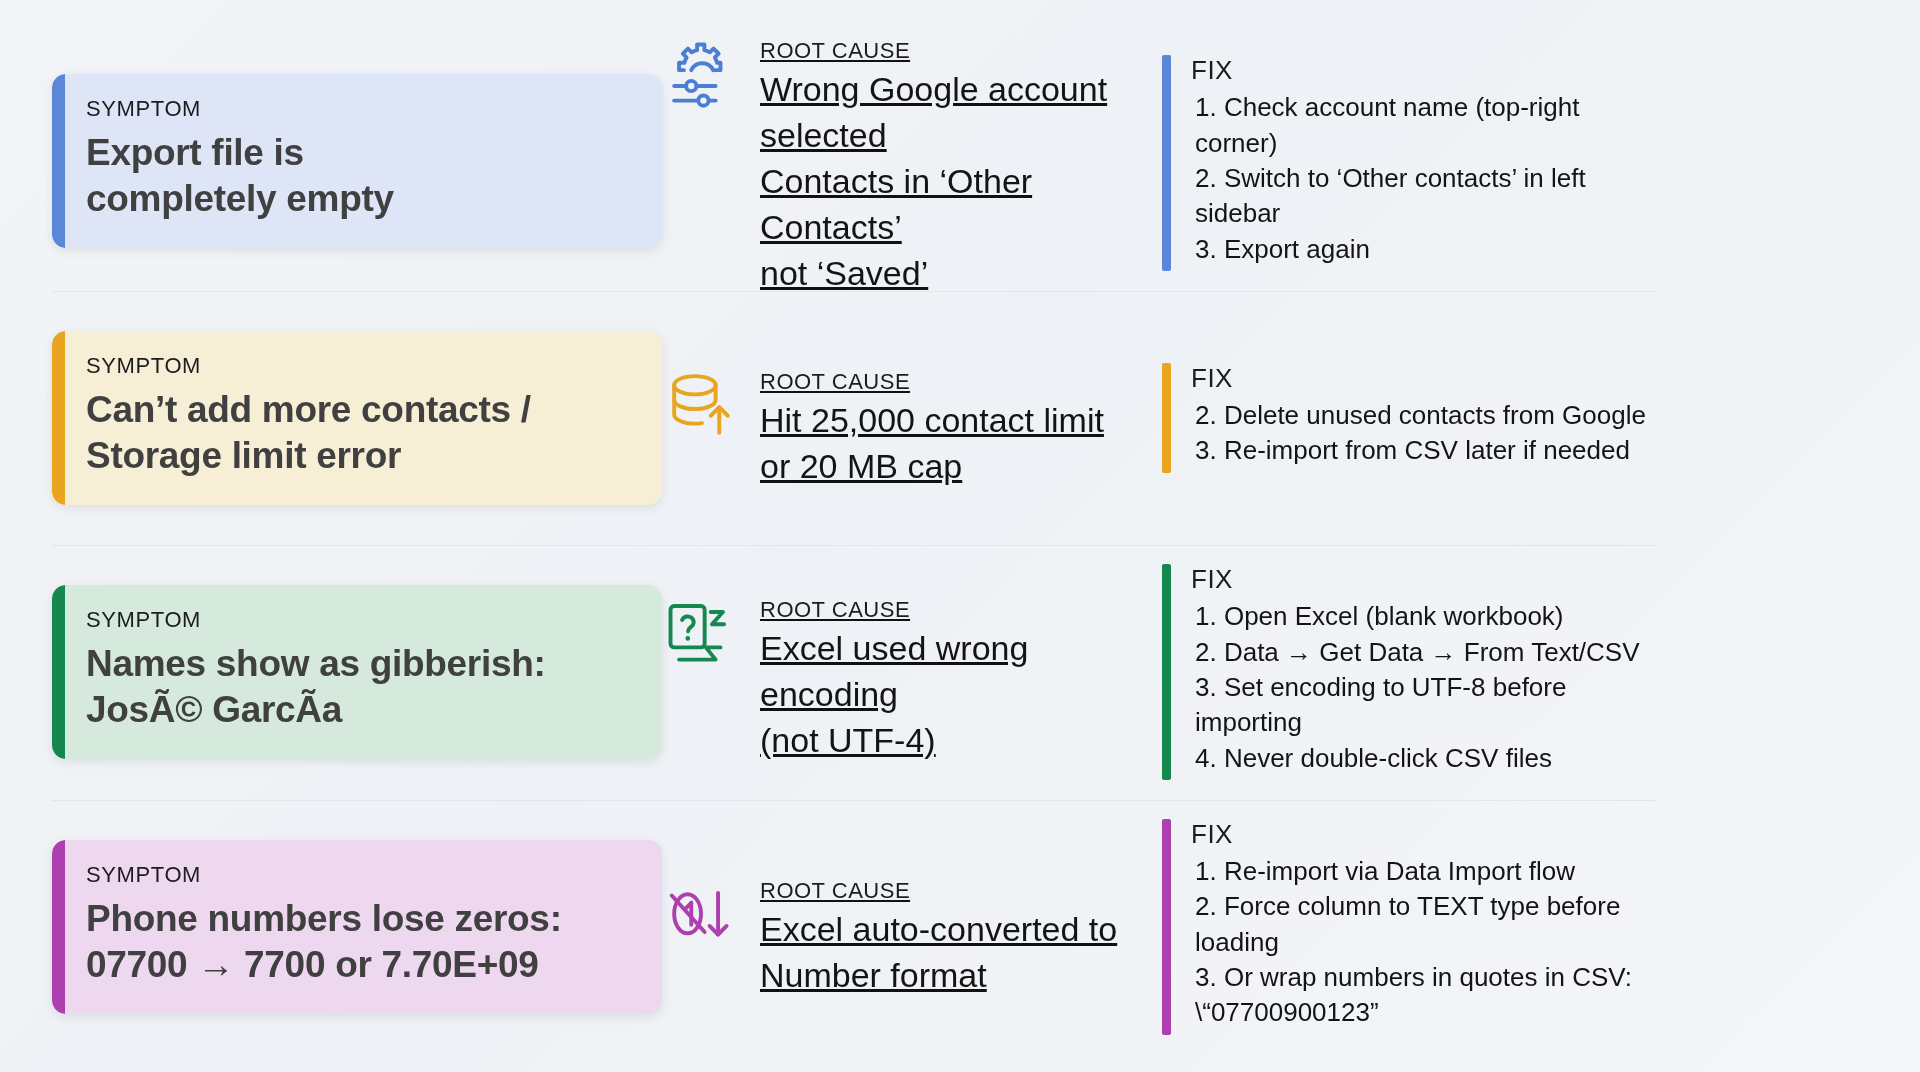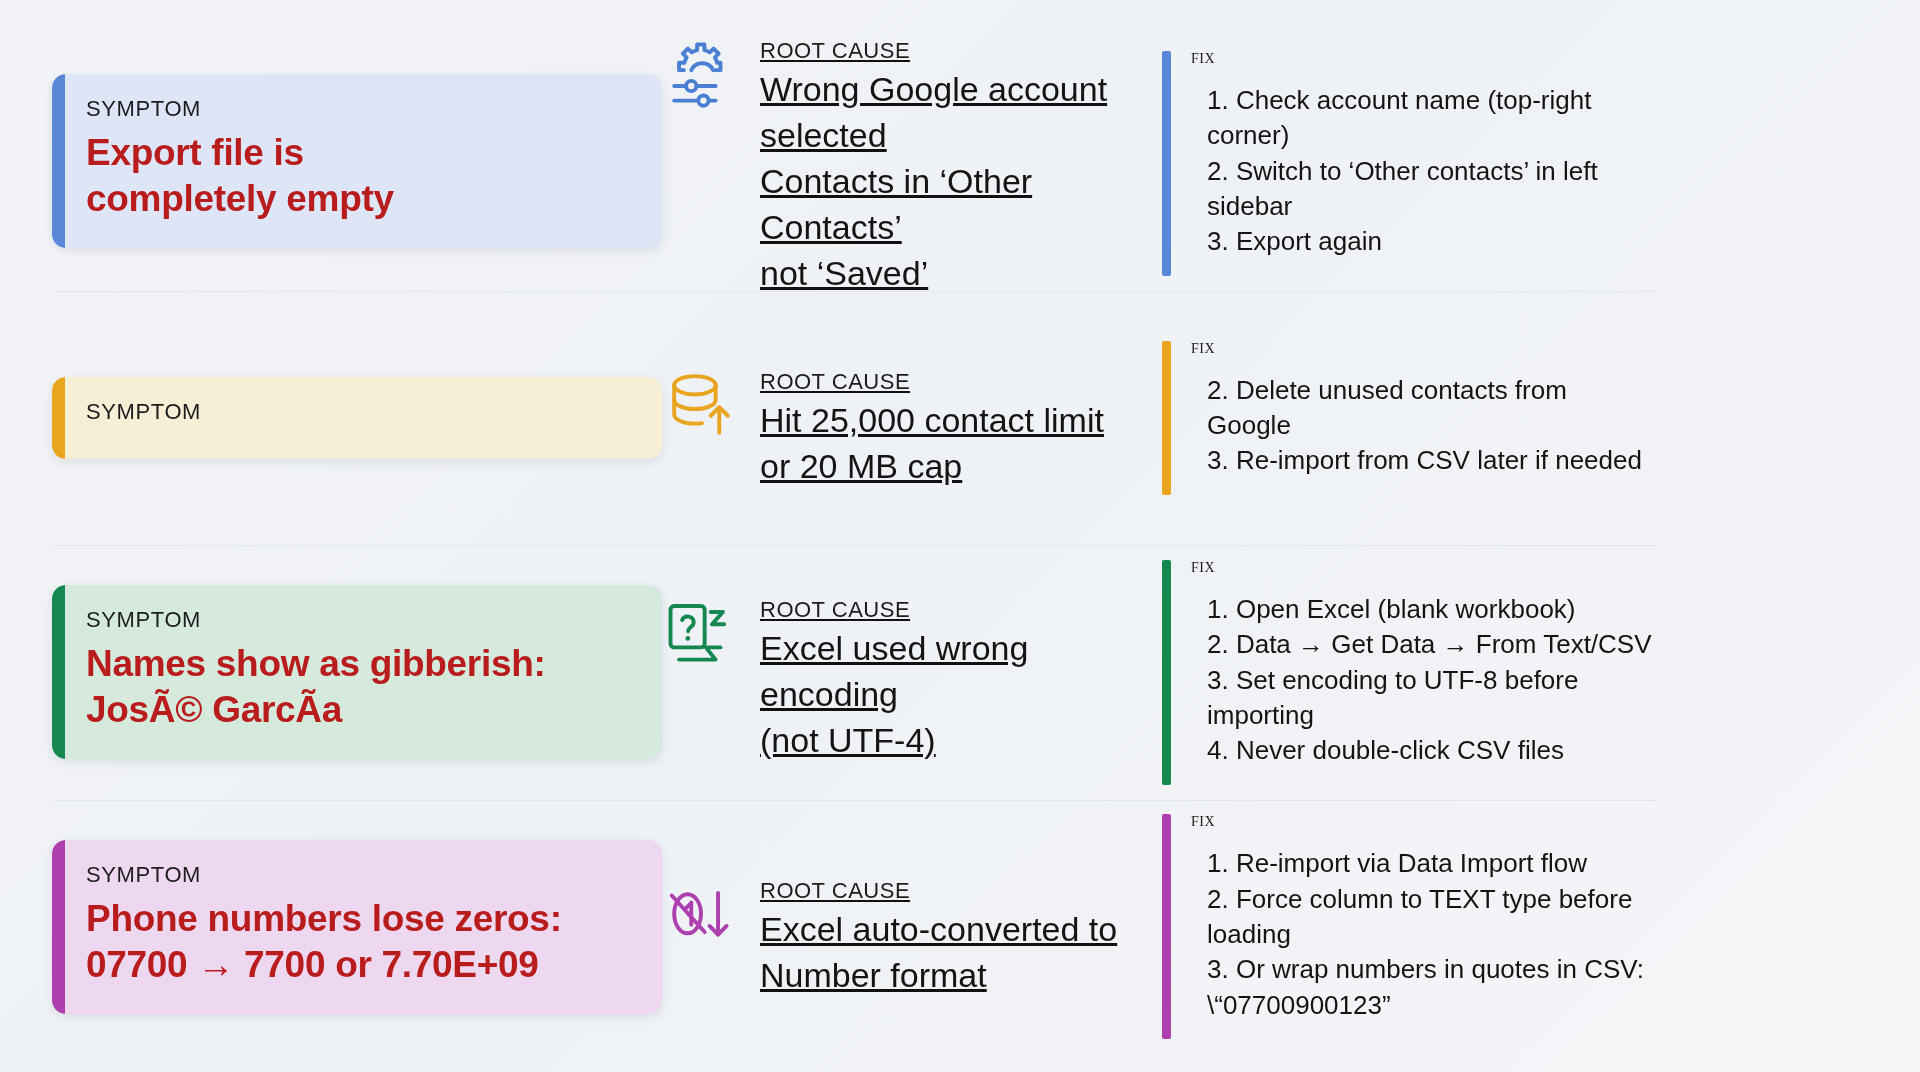--- a/index.html
+++ b/index.html
@@ -51,21 +51,21 @@
     letter-spacing:.6px;
     color:#1c1c1c;
     margin-bottom:8px;
     font-weight:400;
   }
   .sym-text{
     font-size:37px;
     font-weight:700;
     line-height:1.24;
     letter-spacing:-.3px;
-    color:#b91c1c;
+    color:#404040;
     white-space:pre-line;
   }
 
   
   .cause{
     flex:0 0 500px;
     display:flex;
     align-items:flex-start;
     gap:20px;
     padding-top:6px;
@@ -99,24 +99,24 @@
     align-items:stretch;
     gap:20px;
     align-self:center;
     padding-right:10px;
   }
   .fix-bar{
     flex:0 0 9px;width:9px;border-radius:2px;
   }
   .fix-body{padding-top:0;}
   .fix-label{
-    font-size:14px;letter-spacing:.5px;color:#1c1c1c;margin-bottom:3px;font-family:Liberation Serif, serif;
+    font-size:26px;letter-spacing:.5px;color:#1c1c1c;margin-bottom:3px;
   }
   .fix-list{
-    list-style:none;margin:16px;padding:0;
+    list-style:none;margin:4px;padding:0;
   }
   .fix-list li{
     font-size:26px;
     line-height:1.36;
     color:#141414;
     white-space:pre-line;
   }
 
   
   .row-1 .symptom-card{margin-top:-4px;}
@@ -167,20 +167,22 @@
         </ul>
       </div>
     </div>
   </div>
 
   <div class="row row-2">
     <div class="divider"></div>
     <div class="symptom-card" style="background:#f7eed6;">
       <div class="accent" style="background:#e9a520;"></div>
       <div class="sym-label">SYMPTOM</div>
+      <div class="sym-text">Can’t add more contacts /
+Storage limit error</div>
     </div>
 
     <div class="cause">
       <span class="cause-icon">
         <svg viewBox="0 0 64 64" fill="none" stroke="#e9a520" stroke-width="3.2" stroke-linecap="round" stroke-linejoin="round">
           <ellipse cx="27" cy="15" rx="17" ry="7.5"></ellipse>
           <path d="M10 15v12c0 4.1 7.6 7.5 17 7.5s17-3.4 17-7.5V15"></path>
           <path d="M10 27v12c0 4.1 7.6 7.5 17 7.5 2 0 4-.16 5.8-.45"></path>
           <line x1="47" y1="54" x2="47" y2="33"></line>
           <polyline points="40,40 47,33 54,40"></polyline>

